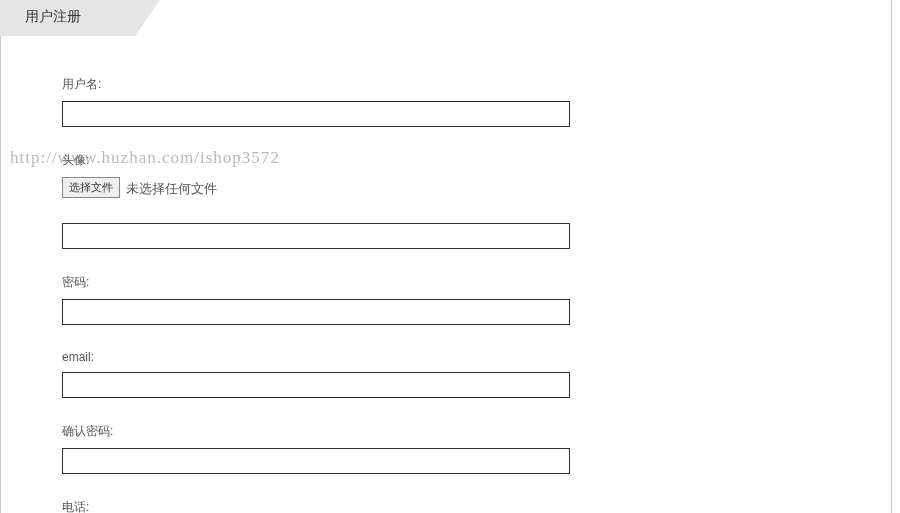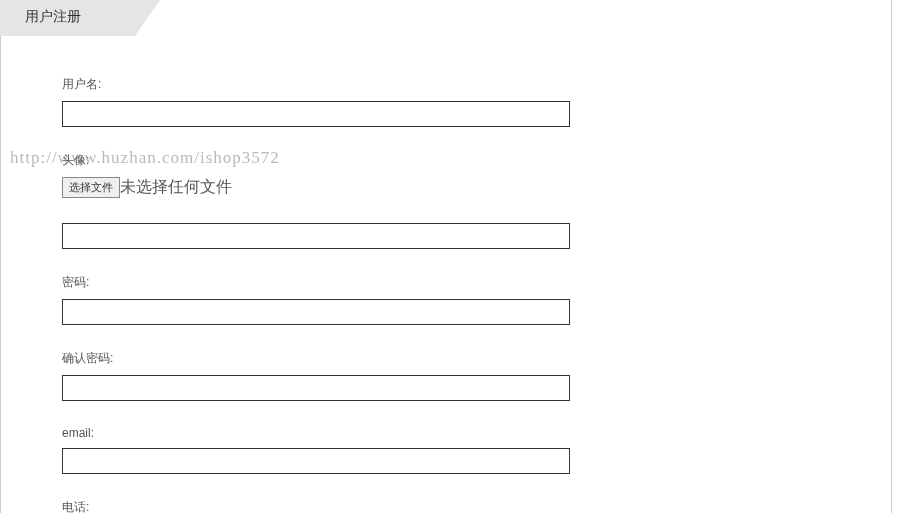--- a/index.html
+++ b/index.html
@@ -51,31 +51,32 @@
       width: 508px;
       height: 26px;
       border: 1px solid #333;
       padding: 0 6px;
       font-size: 12px;
       background: #fff;
     }
     .file-row {
       display: flex;
       align-items: flex-end;
+      gap: 6px;
     }
     .file-button {
       border: 1px solid #888;
       background: #efefef;
       font-size: 11px;
       padding: 2px 6px;
       color: #333;
       cursor: pointer;
     }
     .file-status {
-      font-size: 16px;
+      font-size: 13px;
       color: #555;
     }
     .watermark {
       position: absolute;
       top: 148px;
       left: 10px;
       font-size: 17px;
       font-family: "Times New Roman", serif;
       color: rgba(128,128,128,0.55);
       pointer-events: none;
@@ -114,27 +115,27 @@
   <div class="form-group">
     <input type="text" class="form-input" style="">
   </div>
 
   <div class="form-group">
     <label class="form-label">密码:</label>
     <input type="password" class="form-input" style="">
   </div>
 
   <div class="form-group">
-    <label class="form-label">确认密码:</label>
-    <input type="password" class="form-input" style="">
+    <label class="form-label">email:</label>
+    <input type="text" class="form-input" style="">
   </div>
 
   <div class="form-group">
-    <label class="form-label">email:</label>
-    <input type="text" class="form-input" style="">
+    <label class="form-label">确认密码:</label>
+    <input type="password" class="form-input" style="">
   </div>
 
   <div class="form-group">
     <label class="form-label">电话:</label>
     <input type="text" class="form-input" style="">
   </div>
 
 </div>
 
 

